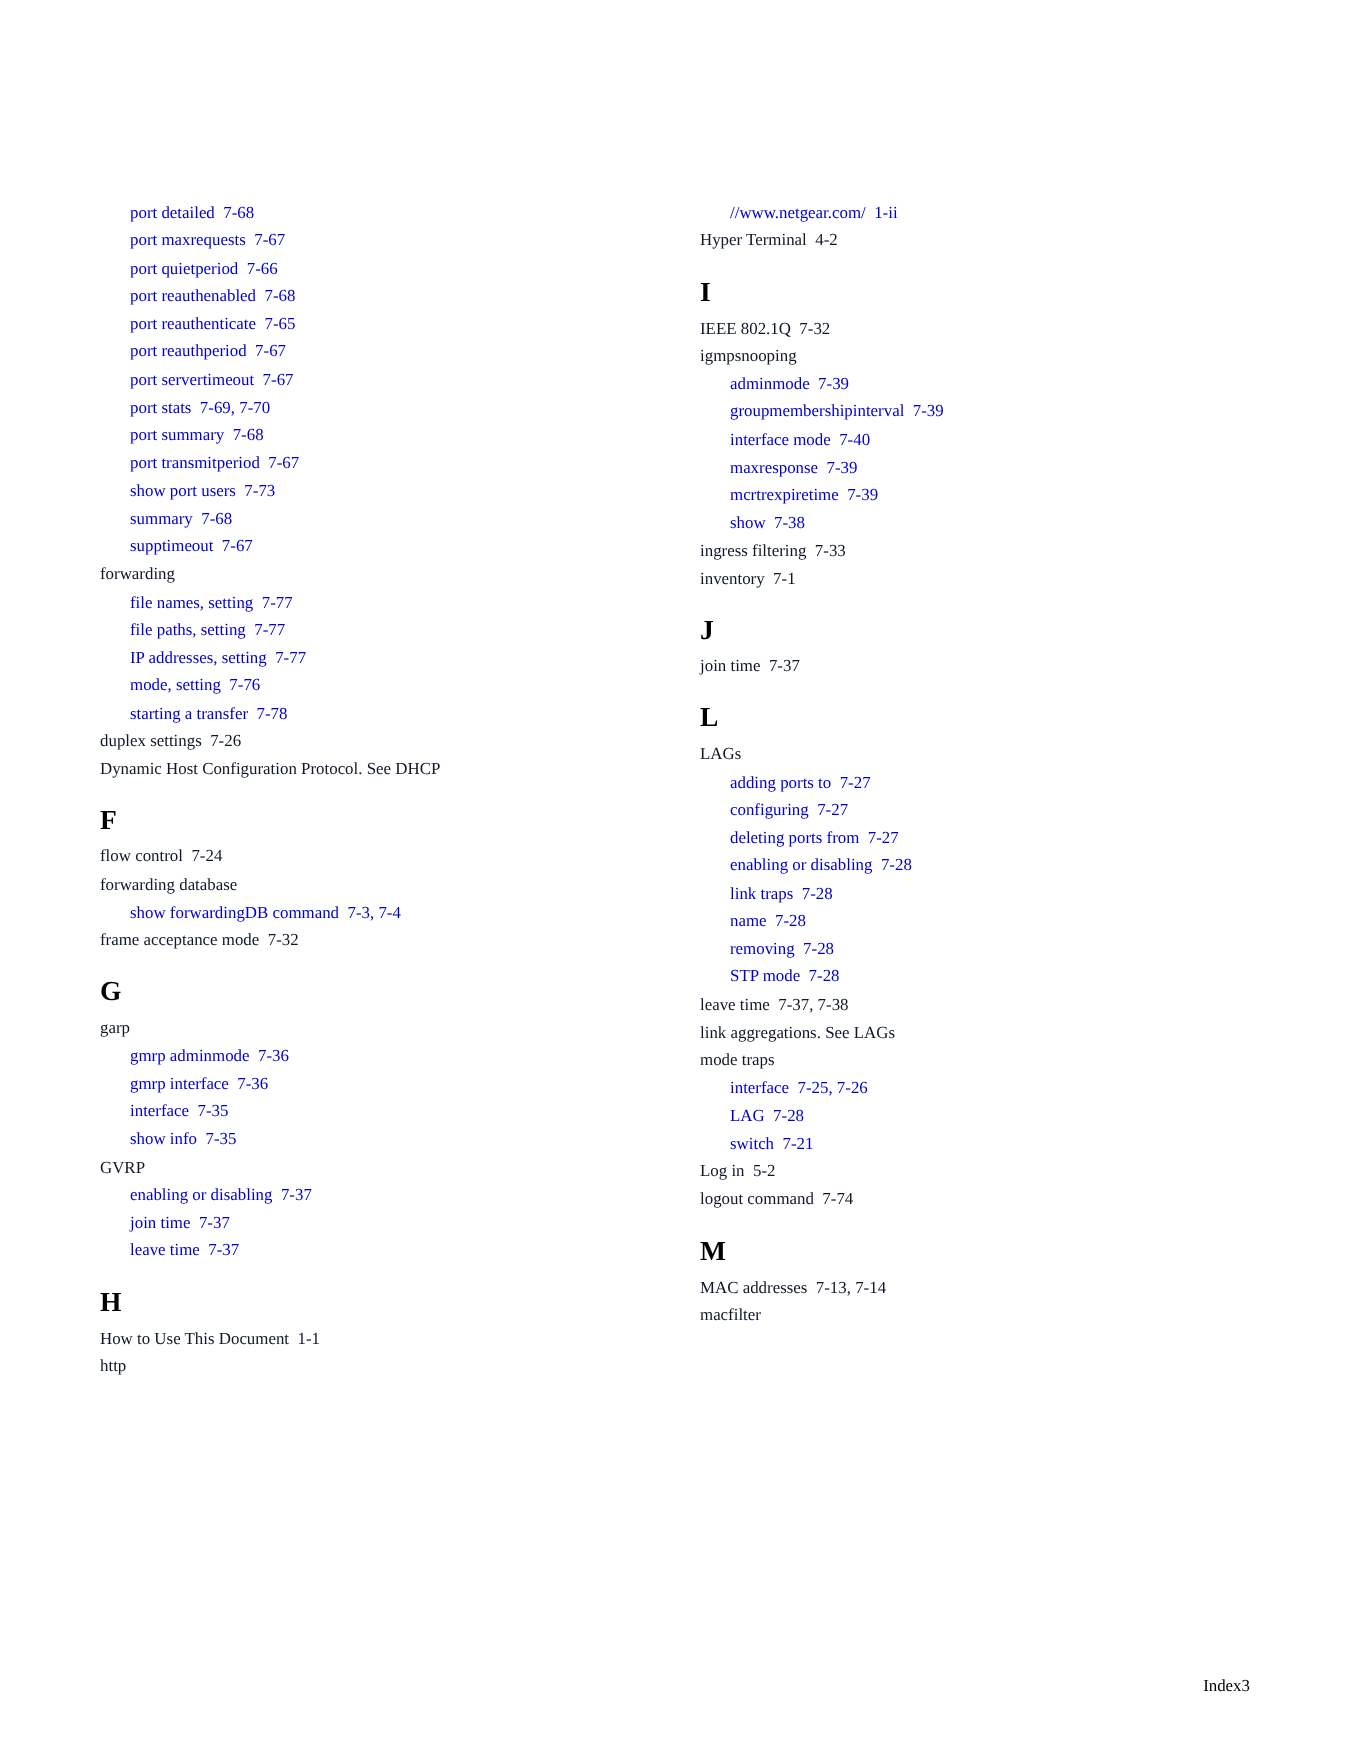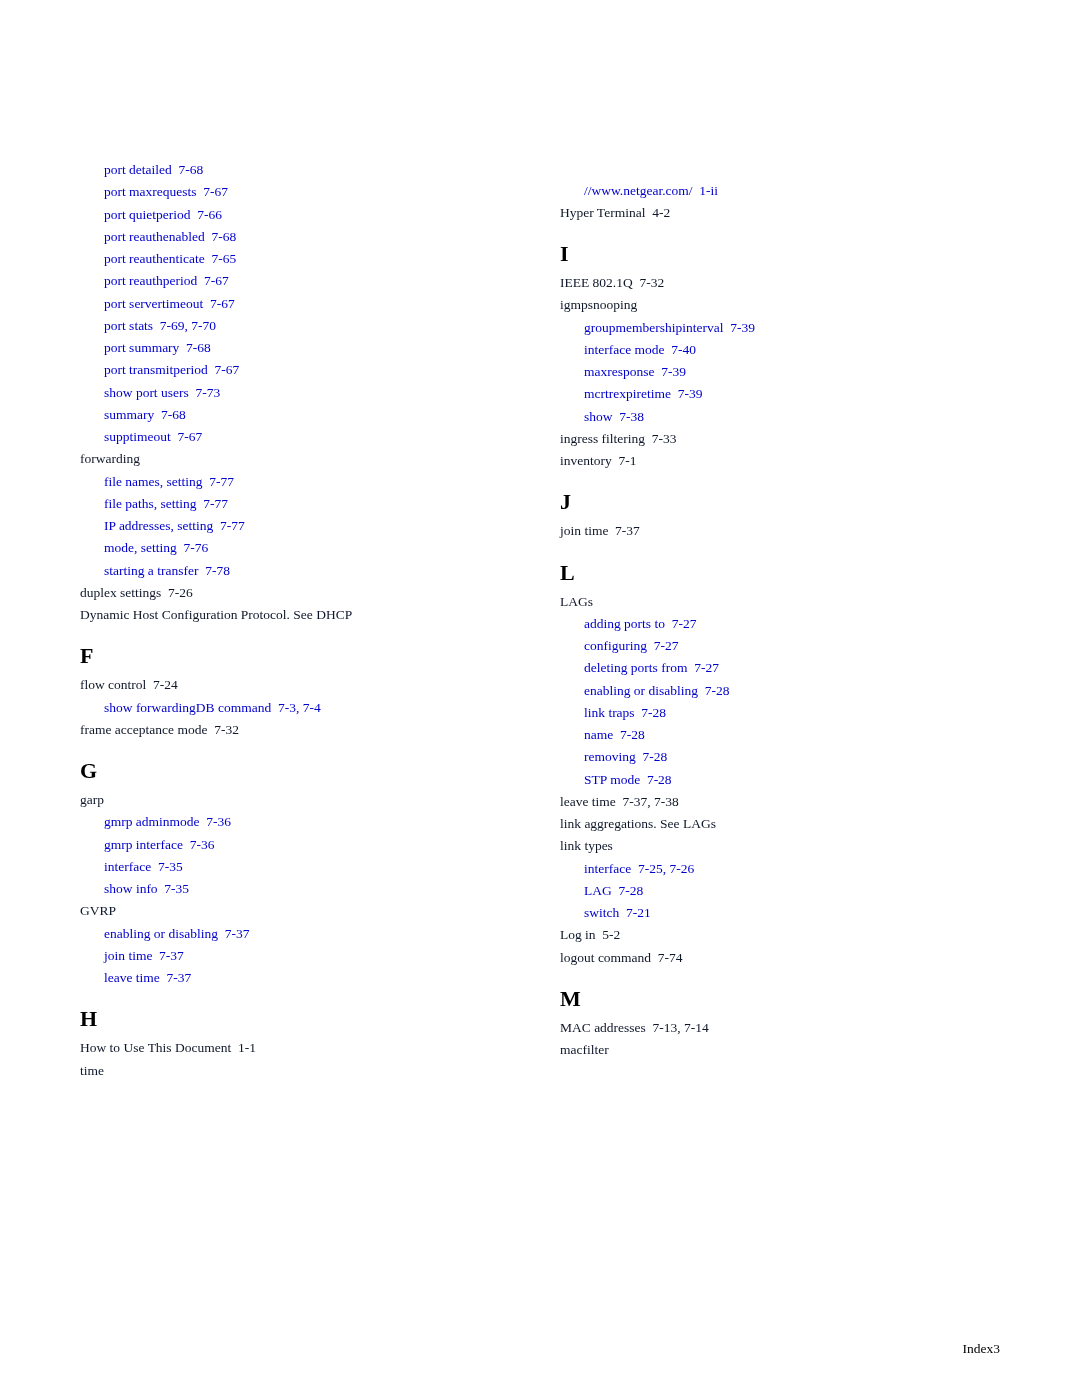--- a/index.html
+++ b/index.html
@@ -13,21 +13,20 @@
       font-size: 13.5px;
       color: #000000;
       width: 1080px;
       min-height: 1397px;
       position: relative;
     }
     .page {
       display: flex;
       padding: 80px 80px 60px 80px;
       gap: 40px;
-      align-items: center;
     }
     .column {
       flex: 1;
     }
     .section-letter {
       font-size: 22px;
       font-weight: bold;
       color: #000000;
       margin-top: 18px;
       margin-bottom: 6px;
@@ -94,56 +93,58 @@
     </div>
 
     <div style="margin-top:2px;">
       <div class="entry-main entry-block">duplex settings&nbsp;&nbsp;7-26</div>
       <div class="entry-main entry-block">Dynamic Host Configuration Protocol. See DHCP</div>
     </div>
 
     <div style="margin-top:16px;">
       <div class="section-letter">F</div>
       <div class="entry-main entry-block">flow control&nbsp;&nbsp;7-24</div>
+      <div class="entry-main entry-block">forwarding database</div>
       <div class="sub-entry entry-block">show forwardingDB command&nbsp;&nbsp;7-3, 7-4</div>
       <div class="entry-main entry-block">frame acceptance mode&nbsp;&nbsp;7-32</div>
     </div>
 
     <div style="margin-top:16px;">
       <div class="section-letter">G</div>
       <div class="entry-main entry-block">garp</div>
       <div class="sub-entry entry-block">gmrp adminmode&nbsp;&nbsp;7-36</div>
       <div class="sub-entry entry-block">gmrp interface&nbsp;&nbsp;7-36</div>
       <div class="sub-entry entry-block">interface&nbsp;&nbsp;7-35</div>
       <div class="sub-entry entry-block">show info&nbsp;&nbsp;7-35</div>
       <div class="entry-main entry-block">GVRP</div>
       <div class="sub-entry entry-block">enabling or disabling&nbsp;&nbsp;7-37</div>
       <div class="sub-entry entry-block">join time&nbsp;&nbsp;7-37</div>
       <div class="sub-entry entry-block">leave time&nbsp;&nbsp;7-37</div>
     </div>
 
     <div style="margin-top:16px;">
       <div class="section-letter">H</div>
       <div class="entry-main entry-block">How to Use This Document&nbsp;&nbsp;1-1</div>
-      <div class="entry-main entry-block">time</div>
+      <div class="entry-main entry-block">http</div>
     </div>
   </div>
 
   <div class="column">
     <div class="top-spacer"></div>
 
     <div>
       <div class="sub-entry entry-block">//www.netgear.com/&nbsp;&nbsp;1-ii</div>
       <div class="entry-main entry-block">Hyper Terminal&nbsp;&nbsp;4-2</div>
     </div>
 
     <div style="margin-top:16px;">
       <div class="section-letter">I</div>
       <div class="entry-main entry-block">IEEE 802.1Q&nbsp;&nbsp;7-32</div>
       <div class="entry-main entry-block">igmpsnooping</div>
+      <div class="sub-entry entry-block">adminmode&nbsp;&nbsp;7-39</div>
       <div class="sub-entry entry-block">groupmembershipinterval&nbsp;&nbsp;7-39</div>
       <div class="sub-entry entry-block">interface mode&nbsp;&nbsp;7-40</div>
       <div class="sub-entry entry-block">maxresponse&nbsp;&nbsp;7-39</div>
       <div class="sub-entry entry-block">mcrtrexpiretime&nbsp;&nbsp;7-39</div>
       <div class="sub-entry entry-block">show&nbsp;&nbsp;7-38</div>
       <div class="entry-main entry-block">ingress filtering&nbsp;&nbsp;7-33</div>
       <div class="entry-main entry-block">inventory&nbsp;&nbsp;7-1</div>
     </div>
 
     <div style="margin-top:16px;">
@@ -157,21 +158,21 @@
       <div class="sub-entry entry-block">adding ports to&nbsp;&nbsp;7-27</div>
       <div class="sub-entry entry-block">configuring&nbsp;&nbsp;7-27</div>
       <div class="sub-entry entry-block">deleting ports from&nbsp;&nbsp;7-27</div>
       <div class="sub-entry entry-block">enabling or disabling&nbsp;&nbsp;7-28</div>
       <div class="sub-entry entry-block">link traps&nbsp;&nbsp;7-28</div>
       <div class="sub-entry entry-block">name&nbsp;&nbsp;7-28</div>
       <div class="sub-entry entry-block">removing&nbsp;&nbsp;7-28</div>
       <div class="sub-entry entry-block">STP mode&nbsp;&nbsp;7-28</div>
       <div class="entry-main entry-block">leave time&nbsp;&nbsp;7-37, 7-38</div>
       <div class="entry-main entry-block">link aggregations. See LAGs</div>
-      <div class="entry-main entry-block">link types</div>
+      <div class="entry-main entry-block">mode traps</div>
       <div class="sub-entry entry-block">interface&nbsp;&nbsp;7-25, 7-26</div>
       <div class="sub-entry entry-block">LAG&nbsp;&nbsp;7-28</div>
       <div class="sub-entry entry-block">switch&nbsp;&nbsp;7-21</div>
       <div class="entry-main entry-block">Log in&nbsp;&nbsp;5-2</div>
       <div class="entry-main entry-block">logout command&nbsp;&nbsp;7-74</div>
     </div>
 
     <div style="margin-top:16px;">
       <div class="section-letter">M</div>
       <div class="entry-main entry-block">MAC addresses&nbsp;&nbsp;7-13, 7-14</div>

